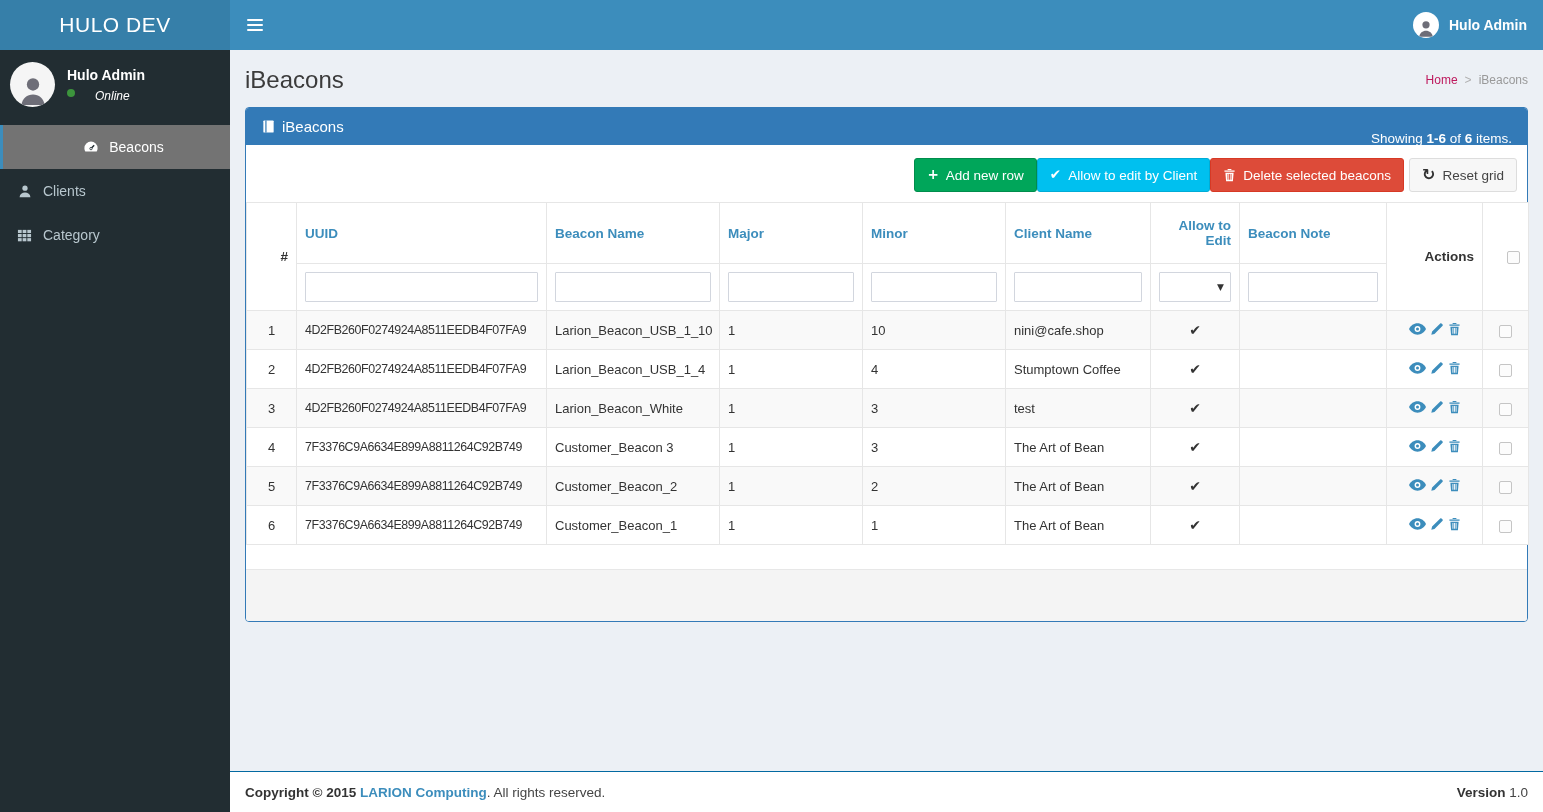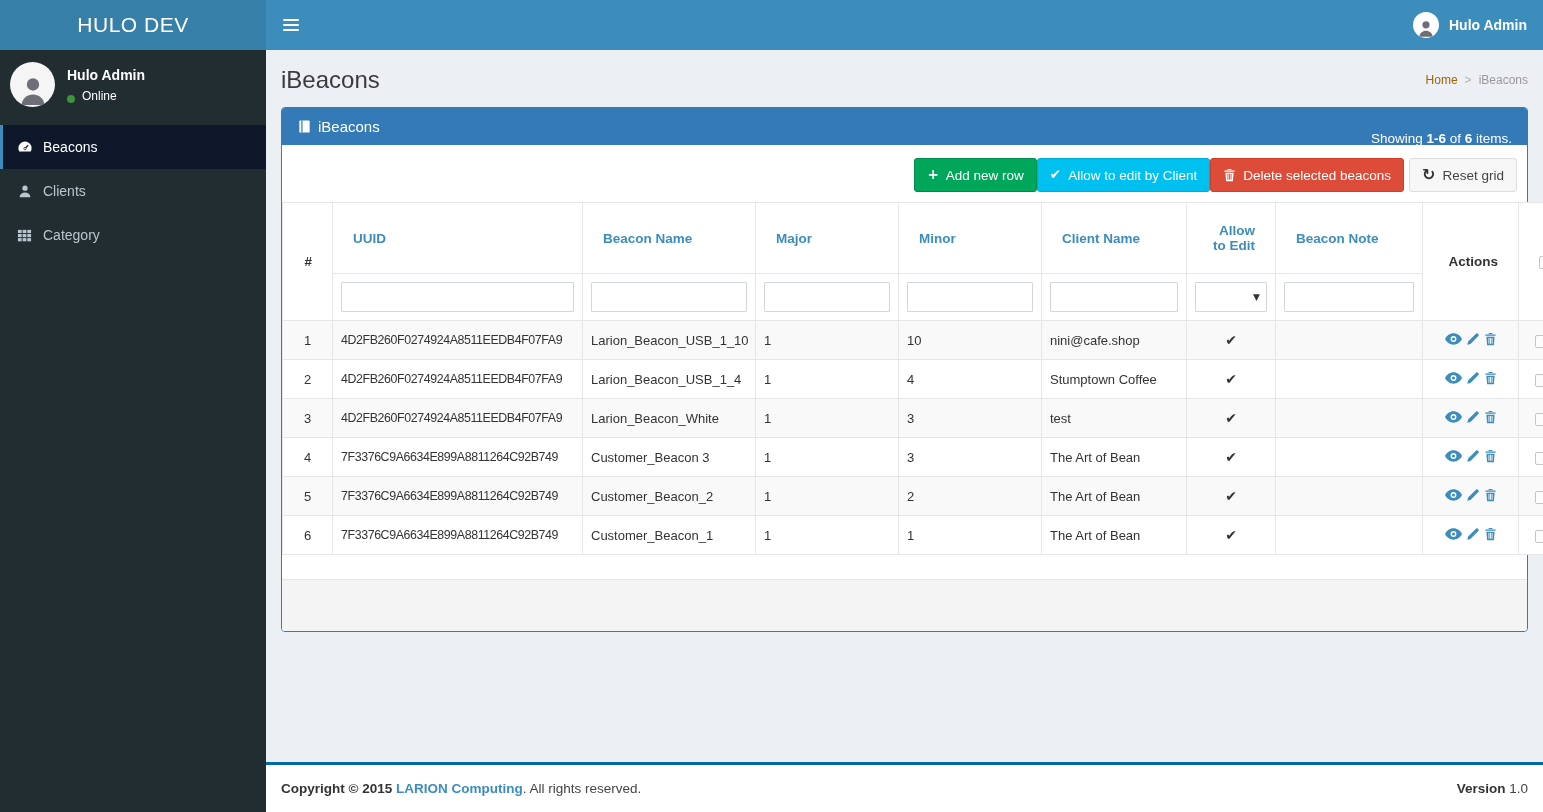--- a/index.html
+++ b/index.html
@@ -6,53 +6,53 @@
   html,body { width:1543px; height:812px; }
   body {
     font-family: "Liberation Sans", sans-serif;
     overflow: hidden;
     background:#ecf0f5;
     color:#333;
   }
   .app { display:flex; width:100%; height:100%; }
 
   
-  .sidebar { width:266px; flex-shrink:0; background:#222d32; display:flex; flex-direction:column; }
+  .sidebar { width:230px; flex-shrink:0; background:#222d32; display:flex; flex-direction:column; }
   .logo { height:50px; background:#367fa9; color:#fff; font-size:21px;
           display:flex; align-items:center; justify-content:center; letter-spacing:.5px; }
   .user-panel { display:flex; align-items:center; gap:12px; padding:12px 10px 14px 10px; }
   .avatar-lg { width:45px; height:45px; border-radius:50%; background:#f5f5f5;
                display:flex; align-items:flex-end; justify-content:center; overflow:hidden; flex-shrink:0; }
   .user-info { display:flex; flex-direction:column; gap:6px; }
   .user-name { color:#fff; font-weight:bold; font-size:14px; }
-  .user-status { color:#fff; font-size:12px; display:flex; align-items:flex-end; gap:7px; }
+  .user-status { color:#fff; font-size:12px; display:flex; align-items:flex-start; gap:20px;font-style:italic; }
   .dot { width:8px; height:8px; border-radius:50%; background:#3c943c; display:inline-block; }
   .menu { margin-top:4px; }
   .menu-item { height:44px; display:flex; align-items:center; gap:10px; padding-left:13px;
                color:#b8c7ce; font-size:14px; border-left:3px solid transparent; cursor:pointer; }
-  .menu-item.active { background:#0f172a; color:#fff; border-left-color:#3c8dbc; }
+  .menu-item.active { background:#737373; color:#fff; border-left-color:#3c8dbc;justify-content:center; }
   .menu-item .micon { width:17px; display:flex; justify-content:center; }
 
   
   .main { flex:1; display:flex; flex-direction:column; min-width:0; }
   .navbar { height:50px; background:#3c8dbc; display:flex; align-items:center;
             justify-content:space-between; flex-shrink:0; }
   .hamburger { height:50px; padding:0 17px; display:flex; flex-direction:column; gap:3px;
                justify-content:center; cursor:pointer; }
   .hamburger i { width:16px; height:2px; background:#fff; border-radius:1px; }
   .navbar-user { display:flex; align-items:center; gap:10px; padding:0 16px; height:50px; cursor:pointer; }
   .avatar-sm { width:26px; height:26px; border-radius:50%; background:#fff;
                display:flex; align-items:flex-end; justify-content:center; overflow:hidden; }
   .navbar-user-name { color:#fff; font-size:14px; font-weight:600; }
 
   .content { flex:1; background:#ecf0f5; overflow:hidden; }
   .content-header { display:flex; justify-content:space-between; align-items:center; padding:16px 15px 13px 15px; }
   .page-title { font-size:24px; font-weight:normal; color:#3b3b3b; }
   .breadcrumb { font-size:12px; display:flex; align-items:center; gap:7px; }
-  .breadcrumb .bc-home { color:#a16207; cursor:pointer;text-align:right; }
+  .breadcrumb .bc-home { color:#be185d; cursor:pointer;text-align:right; }
   .breadcrumb .bc-sep { color:#b0b0b0; }
   .breadcrumb .bc-cur { color:#999; }
 
   
   .panel { margin:0 15px; background:#fff; border:1px solid #337ab7; border-radius:4px; }
   .panel-heading { background:#337ab7; color:#fff; padding:0 15px; height:37px; font-size:15px;
                    display:flex; justify-content:space-between; align-items:center;
                    border-radius:3px 3px 0 0; }
   .panel-title { display:flex; align-items:center; gap:6px; }
   .summary { font-size:13.5px;margin-top:24px; }
@@ -66,21 +66,21 @@
   .btn-add    { background:#00a65a; border-color:#008d4c; }
   .btn-allow  { background:#00c0ef; border-color:#00acd6; }
   .btn-set    { background:#f39c12; border-color:#e08e0b; }
   .btn-delete { background:#dd4b39; border-color:#d73925; }
   .btn-reset  { background:#f7f7f7; border-color:#ddd; color:#444; margin-left:5px; }
   .btn-reset .bicon { font-size:16px; color:#333; }
 
   
   table.grid { width:100%; border-collapse:collapse; table-layout:fixed; font-size:13px; }
   table.grid th, table.grid td { border:1px solid #e6e6e6; overflow:hidden; }
-  table.grid thead th { height:71px; padding:0 20px; vertical-align:middle; text-align:left;
+  table.grid thead th { height:61px; padding:0 8px; vertical-align:middle; text-align:left;
                         color:#3c8dbc; font-weight:bold; font-size:13.5px; background:#fff; }
   table.grid thead th.c { text-align:right; }
   table.grid thead th.dark { color:#333; }
   tr.filters td { height:47px; padding:8px; background:#fff; }
   .filter-input { width:100%; height:30px; border:1px solid #d2d6de; border-radius:1px;
                   padding:0 6px; font-size:13px; font-family:"Liberation Sans",sans-serif; outline:none; }
   .filter-select { width:100%; height:30px; border:1px solid #d2d6de; background:#fff; border-radius:1px;
                    display:flex; align-items:center; justify-content:flex-end; padding:0 6px; cursor:pointer; }
   .filter-select .caret { font-size:9px; color:#333; font-family:"DejaVu Sans",sans-serif; }
   tbody.data td { height:39px; padding:0 8px; background:#fff; color:#333; }
@@ -92,21 +92,21 @@
   td.actions-cell { text-align:center; }
   .action-icons { display:inline-flex; align-items:center; gap:4px; }
   .aicon { display:inline-flex; cursor:pointer; }
   .cb { width:13px; height:13px; border:1px solid #c5c5c5; background:#fcfcfc; border-radius:2px;
         display:inline-block; vertical-align:middle; cursor:pointer; }
 
   .panel-body-gap { height:24px; background:#fff; }
   .panel-footer { height:52px; background:#f4f4f4; border-top:1px solid #e7e7e7; border-radius:0 0 3px 3px; }
 
   
-  .footer { height:50px; background:#fff; border-top:3px solid #0369a1; flex-shrink:0;
+  .footer { height:41px; background:#fff; border-top:1px solid #0369a1; flex-shrink:0;
             display:flex; justify-content:space-between; align-items:center; padding:0 15px;
             font-size:13.5px; color:#444; }
   .footer .link { color:#3c8dbc; font-weight:bold; cursor:pointer; }
   .footer b { color:#333; }
 </style>
 </head>
 <body>
 
 <div class="app">
 

